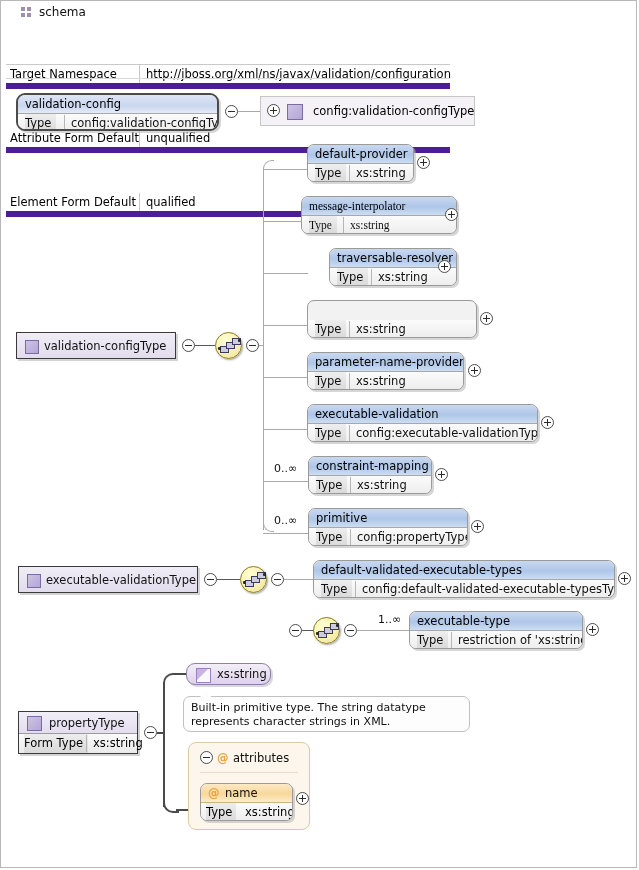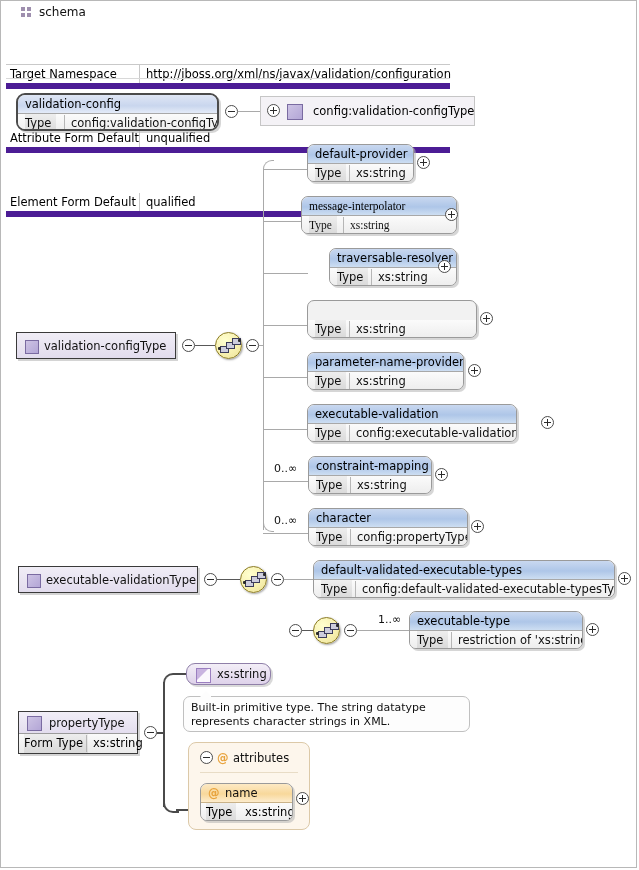--- a/index.html
+++ b/index.html
@@ -328,21 +328,21 @@
       <div class="trow">
         <span class="tlabel">Type</span>
         <span class="tsep" style="left:41px;"></span>
         <span class="tval" style="left:48px;">xs:string</span>
       </div>
     </div>
   </div>
   <div class="tog plus" style="left:468px;top:364px;"></div>
 
   <div class="ln h" style="left:263px;top:429px;width:45px;"></div>
-  <div class="ebox" style="left:307px;top:404px;width:210px;height:38px;">
+  <div class="ebox" style="left:307px;top:404px;width:231px;height:38px;">
     <div class="shadow"></div>
     <div class="body">
       <div class="name">executable-validation</div>
       <div class="trow">
         <span class="tlabel">Type</span>
         <span class="tsep" style="left:41px;"></span>
         <span class="tval" style="left:48px;">config:executable-validationType</span>
       </div>
     </div>
   </div>
@@ -361,21 +361,21 @@
       </div>
     </div>
   </div>
   <div class="tog plus" style="left:435px;top:468px;"></div>
 
   <div class="ln h" style="left:263px;top:533px;width:45px;"></div>
   <div class="occ" style="left:274px;top:514px;">0..∞</div>
   <div class="ebox" style="left:308px;top:508px;width:160px;height:38px;">
     <div class="shadow"></div>
     <div class="body">
-      <div class="name">character</div>
+      <div class="name">primitive</div>
       <div class="trow">
         <span class="tlabel">Type</span>
         <span class="tsep" style="left:41px;"></span>
         <span class="tval" style="left:48px;">config:propertyType</span>
       </div>
     </div>
   </div>
   <div class="tog plus" style="left:471px;top:520px;"></div>
 
   <div class="tbox" style="left:18px;top:566px;width:180px;height:27px;">

